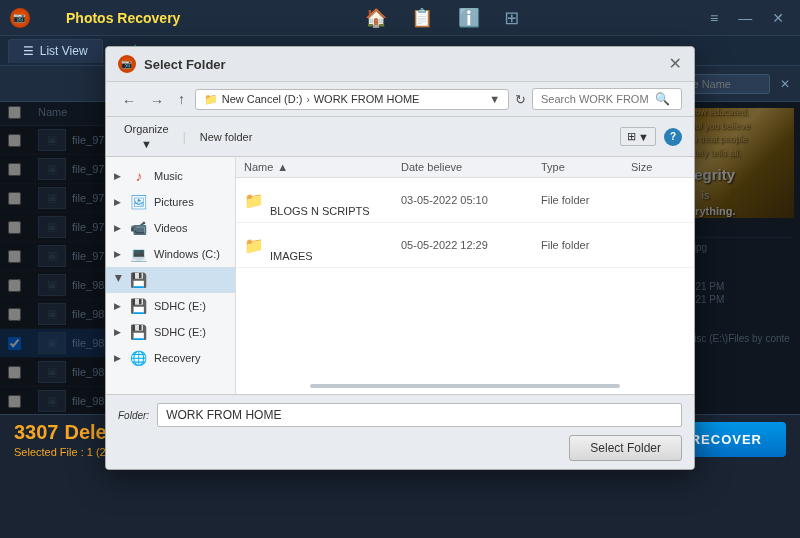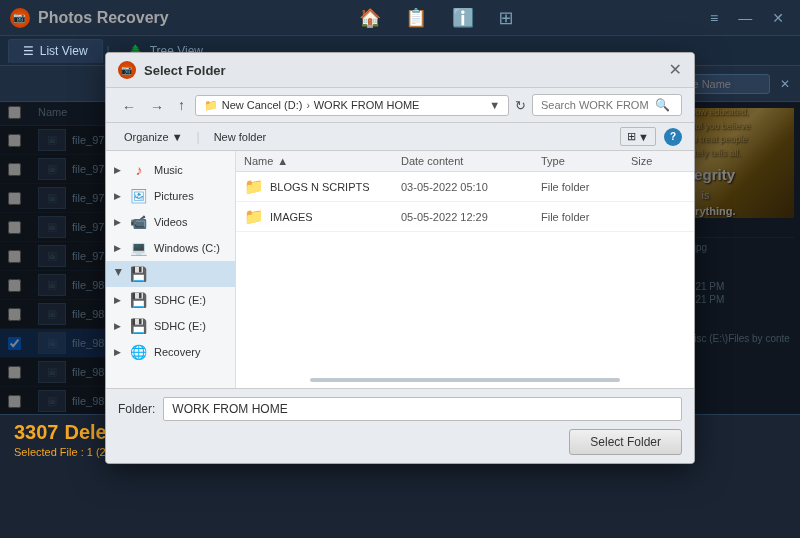--- a/index.html
+++ b/index.html
@@ -10,21 +10,21 @@
       background: #1e2d40;
       height: 36px;
       display: flex;
       align-items: center;
       padding: 0 10px;
       justify-content: space-between;
       border-bottom: 1px solid #2a3f58;
     }
     .app-header-left { display: flex; align-items: center; gap: 8px; }
     .app-logo { width: 20px; height: 20px; border-radius: 50%; background: radial-gradient(circle, #e85d04, #c03000); display: flex; align-items: center; justify-content: center; font-size: 10px; color: #fff; }
-    .app-title { color: #a3a3a3; font-size: 16px; font-weight: 600; }
+    .app-title { color: #fde047; font-size: 14px; font-weight: 600; margin-left: 28px; }
     .app-header-center { display: flex; align-items: center; gap: 24px; }
     .header-icon { color: #7a9bb5; font-size: 18px; cursor: pointer; }
     .app-header-right { display: flex; align-items: center; gap: 8px; }
     .win-btn { color: #7a9bb5; font-size: 14px; cursor: pointer; padding: 2px 6px; }
 
     
     .tab-bar {
       background: #1a2a3d;
       height: 30px;
       display: flex;
@@ -138,21 +138,21 @@
 
     
     .dialog-toolbar {
       background: #e8ebef;
       padding: 4px 12px;
       display: flex;
       align-items: center;
       gap: 8px;
       border-bottom: 1px solid #ccc;
     }
-    .organize-btn { display: flex; align-items: center; gap: 3px; cursor: pointer; color: #333; font-size: 11px; padding: 2px 6px; border-radius: 2px; }
+    .organize-btn { display: flex; align-items: center; gap: 3px; cursor: pointer; color: #333; font-size: 11px; padding: 2px 6px; border-radius: 2px; flex-direction: column; }
     .new-folder-btn { cursor: pointer; color: #333; font-size: 11px; padding: 2px 6px; border-radius: 2px; }
     .view-btn { background: none; border: 1px solid #bbb; border-radius: 2px; padding: 2px 6px; cursor: pointer; font-size: 11px; color: #333; display: flex; align-items: center; gap: 2px; margin-left: auto; }
     .info-btn { background: #2980b9; color: #fff; border: none; border-radius: 50%; width: 18px; height: 18px; display: flex; align-items: center; justify-content: center; font-size: 10px; font-weight: bold; cursor: pointer; }
 
     
     .dialog-body { display: flex; background: #fff; }
     .dialog-sidebar { width: 130px; background: #f5f6f8; border-right: 1px solid #ddd; padding: 6px 0; min-height: 200px; }
     .sidebar-item { display: flex; align-items: center; gap: 6px; padding: 5px 8px; cursor: pointer; font-size: 11px; color: #333; }
     .sidebar-item.active { background: #cce0f0; }
     .sidebar-item .expand { color: #555; font-size: 9px; width: 10px; }
@@ -167,33 +167,33 @@
 
     
     .dialog-files { flex: 1; padding: 0; }
     .dialog-file-header { display: flex; background: #f0f2f5; border-bottom: 1px solid #ddd; padding: 4px 8px; font-size: 11px; color: #555; }
     .dfc-name { flex: 1; display: flex; align-items: center; gap: 4px; cursor: pointer; }
     .dfc-date { width: 140px; }
     .dfc-type { width: 90px; }
     .dfc-size { width: 55px; }
     .dialog-file-row { display: flex; align-items: center; padding: 5px 8px; border-bottom: 1px solid #f0f0f0; font-size: 11px; color: #333; cursor: pointer; }
     .folder-icon { font-size: 16px; color: #f0a020; margin-right: 6px; }
-    .drow-name { flex: 1; }
+    .drow-name { flex: 1; margin-top: 22px; }
     .drow-date { width: 140px; color: #555; }
     .drow-type { width: 90px; color: #555; }
     .drow-size { width: 55px; color: #555; }
 
     
     .dialog-footer {
       background: #e8ebef;
       padding: 8px 12px;
       border-top: 1px solid #ccc;
     }
     .folder-row { display: flex; align-items: center; gap: 8px; margin-bottom: 8px; }
-    .folder-label { font-size: 12px; color: #333; white-space: nowrap; }
+    .folder-label { font-size: 10px; color: #333; white-space: nowrap; font-style: italic; }
     .folder-input { flex: 1; border: 1px solid #bbb; border-radius: 2px; padding: 4px 8px; font-size: 12px; color: #333; background: #fff; }
     .dialog-buttons { display: flex; gap: 8px; justify-content: flex-end; }
     .btn-select { background: linear-gradient(to bottom, #f0f0f0, #d8d8d8); border: 1px solid #aaa; border-radius: 3px; padding: 5px 20px; font-size: 12px; cursor: pointer; color: #333; }
     .btn-cancel { background: linear-gradient(to bottom, #f0f0f0, #d8d8d8); border: 1px solid #aaa; border-radius: 3px; padding: 5px 16px; font-size: 12px; cursor: pointer; color: #333; }
 
     
     .dialog-files-scroll { height: 200px; overflow-y: auto; }
     .scrollbar-line { height: 4px; background: #c0c8d0; width: 70%; margin: 2px auto; border-radius: 2px; }
   </style>
 </head>
@@ -469,21 +469,21 @@
             <span>Recovery</span>
           </div>
         </div>
 
         <div class="dialog-files">
           <div class="dialog-file-header">
             <div class="dfc-name">
               <span>Name</span>
               <span>▲</span>
             </div>
-            <div class="dfc-date">Date content</div>
+            <div class="dfc-date">Date believe</div>
             <div class="dfc-type">Type</div>
             <div class="dfc-size">Size</div>
           </div>
           <div class="dialog-files-scroll">
             <div class="dialog-file-row">
               <span class="folder-icon">📁</span>
               <div class="drow-name">BLOGS N SCRIPTS</div>
               <div class="drow-date">03-05-2022 05:10</div>
               <div class="drow-type">File folder</div>
               <div class="drow-size"></div>
@@ -522,13 +522,14 @@
       <span class="files-found">Deleted Files Found</span>
     </div>
     <div class="files-info">
       <span>Selected File :</span>
       <span>1 (25.55 KB)</span>
       &nbsp;|&nbsp;
       <span>Total Files Scanned :</span>
       <span>10019</span>
     </div>
   </div>
+  <button class="recover-btn">RECOVER</button>
 </div>
 
 </body></html>

